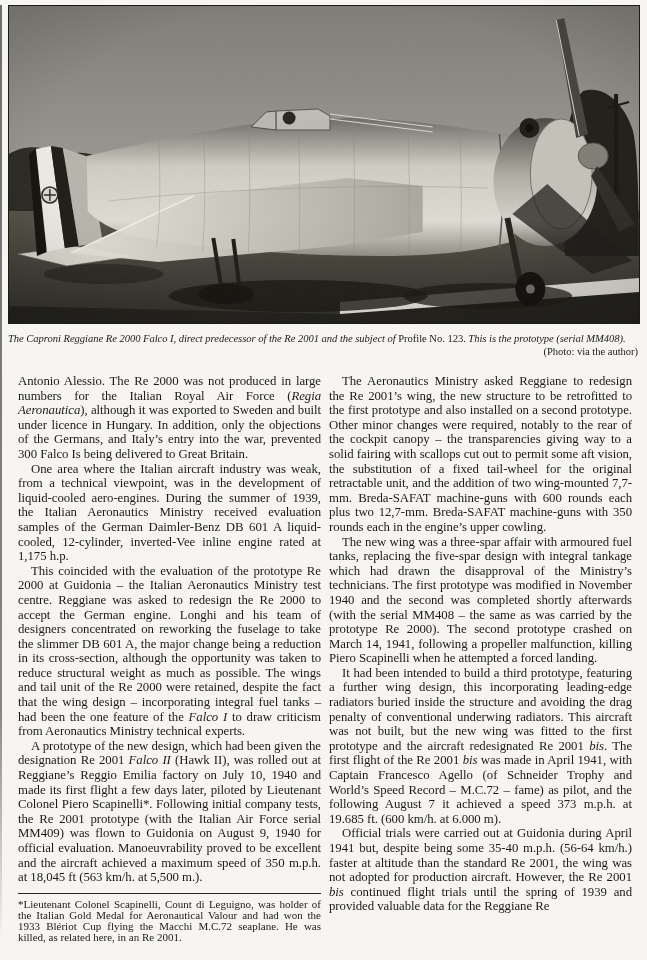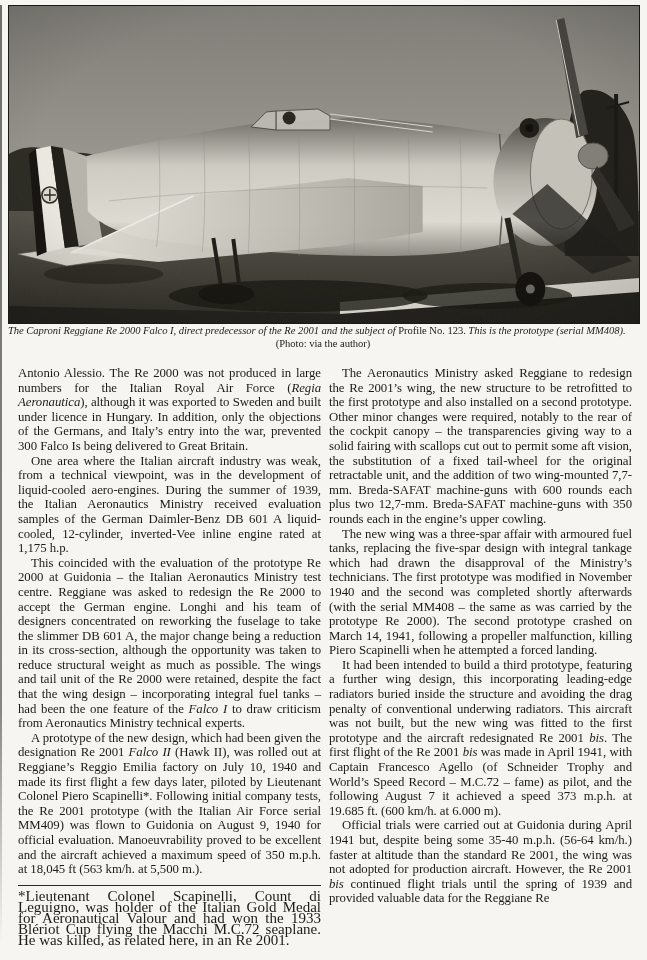--- a/index.html
+++ b/index.html
@@ -12,31 +12,31 @@
   .scan-edge{
     position:absolute;left:0;top:0;width:2px;height:938px;
     background:linear-gradient(#4c4c48 0%,#6a6a66 75%,rgba(120,120,115,0) 100%);
     opacity:.8;
   }
   .photo{
     margin:5px 7px 0 8px;border:1px solid #1a1a16;line-height:0;background:#9a978f;
   }
   .photo svg{display:block;width:100%;height:317px;}
   .caption{
-    margin:0 9px 0 8px;
+    margin:8px 9px 0 8px;
     font-size:10.6px;line-height:13px;text-align:justify;letter-spacing:-0.05px;
   }
-  .cap-credit{display:block;text-align:center;font-style:normal;}
+  .cap-credit{display:block;text-align:right;font-style:normal;}
   .columns{display:flex;gap:8px;margin:16px 9px 0 18px;}
   .col{width:303px;flex:0 0 303px;}
   .col-text p{margin:0;font-size:12.8px;line-height:14.6px;text-align:justify;letter-spacing:-0.05px;}
   .col-text p.indent{text-indent:13px;}
   .footnote{margin-top:8px;}
   .fn-rule{width:100%;height:1px;background:#2a2924;margin-bottom:5px;}
-  .fn-text{margin:0;font-size:15px;line-height:11px;text-align:justify;}
+  .fn-text{margin:0;font-size:11px;line-height:11px;text-align:justify;}
 </style>
 </head>
 <body>
 
 <div class="page">
   <div class="scan-edge"></div>
 
   <figure class="photo" style="margin:5px 7px 0 8px;">
     <svg viewBox="0 0 632 317" preserveAspectRatio="none" role="img">
       <defs>

